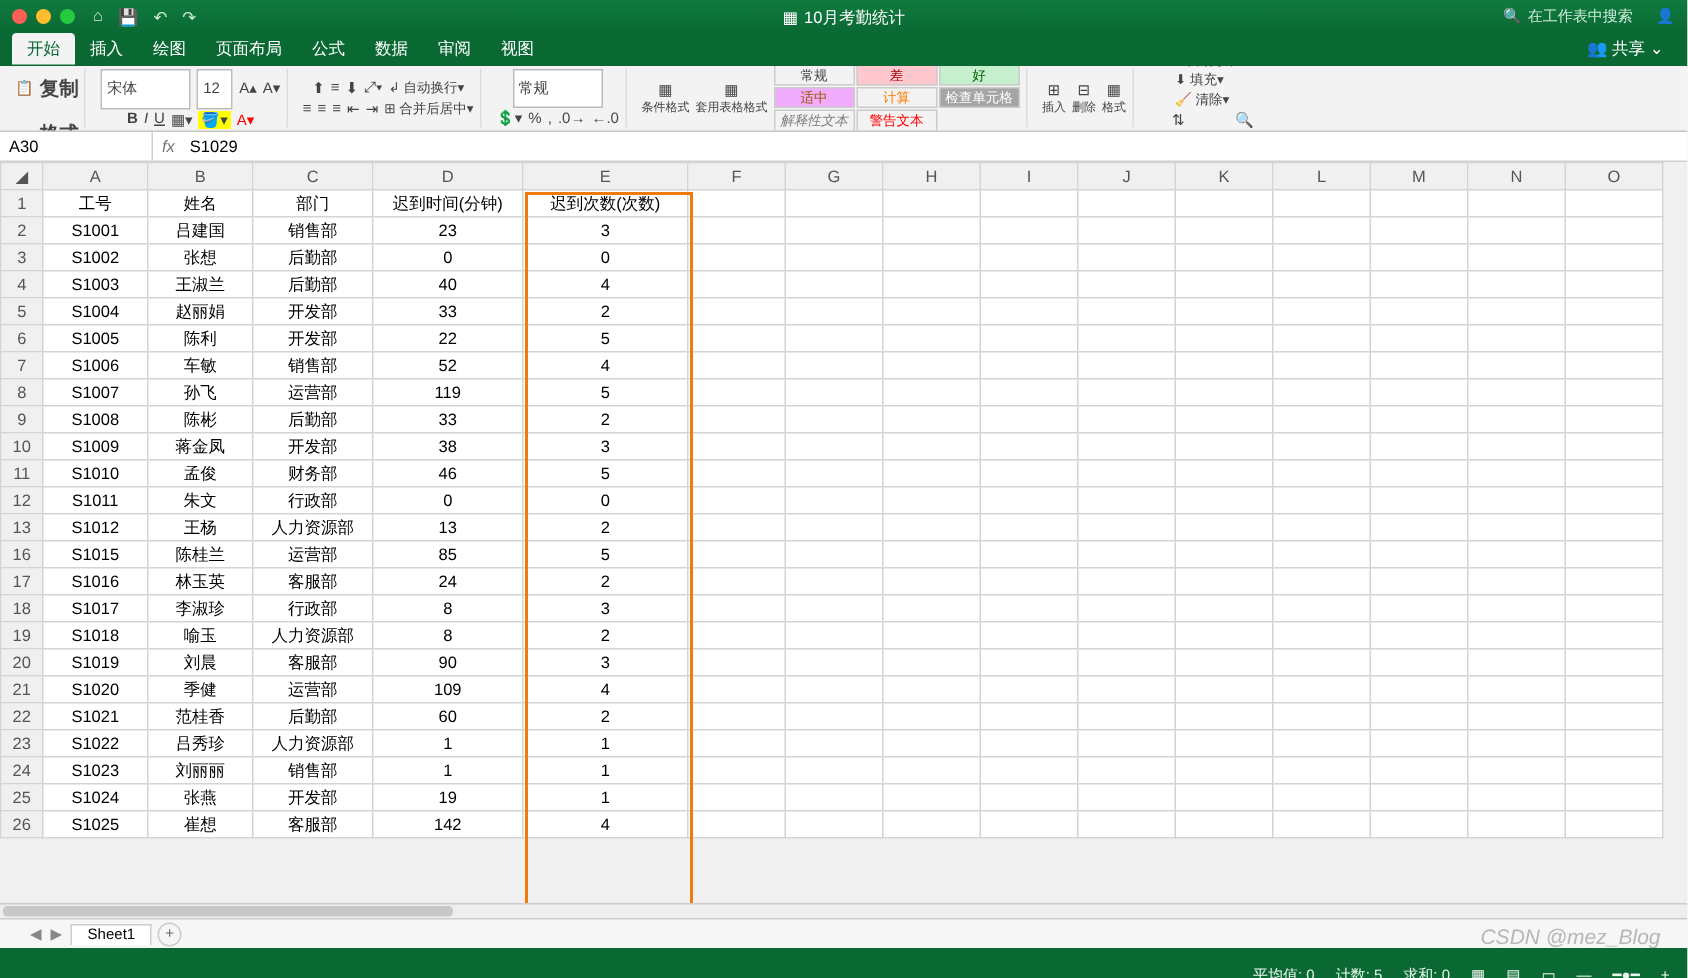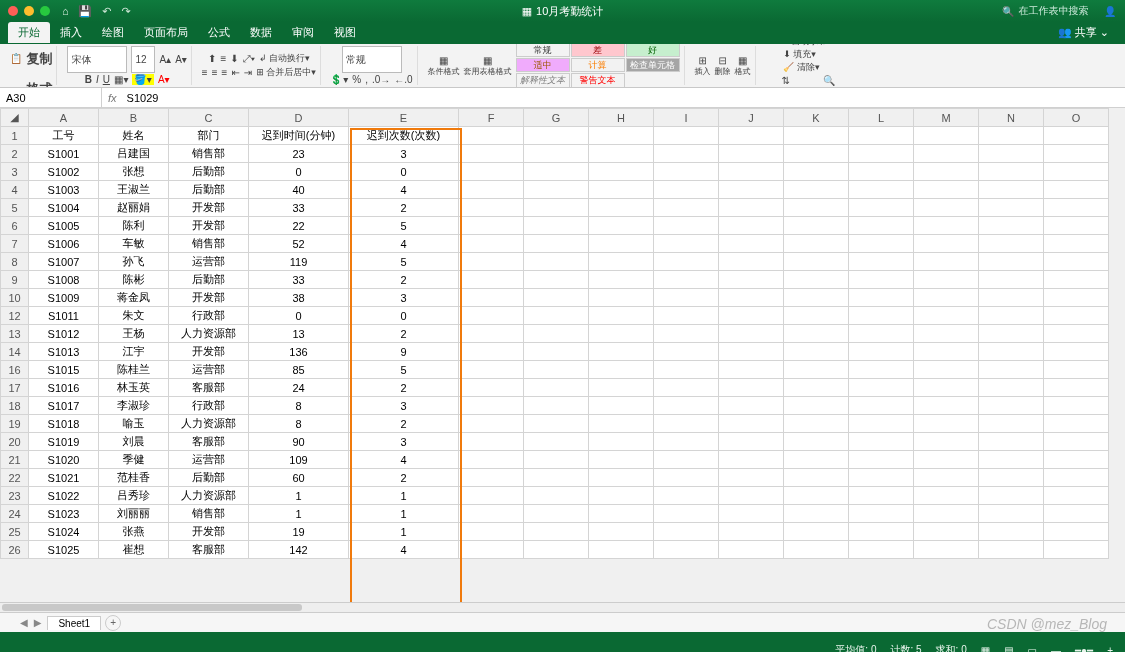--- a/index.html
+++ b/index.html
@@ -399,20 +399,38 @@
           <td></td>
           <td></td>
           <td></td>
           <td></td>
           <td></td>
           <td></td>
           <td></td>
           <td></td>
         </tr>
         <tr>
+          <th class="rowh">11</th>
+          <td>S1010</td>
+          <td>孟俊</td>
+          <td>财务部</td>
+          <td>46</td>
+          <td>5</td>
+          <td></td>
+          <td></td>
+          <td></td>
+          <td></td>
+          <td></td>
+          <td></td>
+          <td></td>
+          <td></td>
+          <td></td>
+          <td></td>
+        </tr>
+        <tr>
           <th class="rowh">12</th>
           <td>S1011</td>
           <td>朱文</td>
           <td>行政部</td>
           <td>0</td>
           <td>0</td>
           <td></td>
           <td></td>
           <td></td>
           <td></td>
@@ -423,38 +441,20 @@
           <td></td>
           <td></td>
         </tr>
         <tr>
           <th class="rowh">13</th>
           <td>S1012</td>
           <td>王杨</td>
           <td>人力资源部</td>
           <td>13</td>
           <td>2</td>
-          <td></td>
-          <td></td>
-          <td></td>
-          <td></td>
-          <td></td>
-          <td></td>
-          <td></td>
-          <td></td>
-          <td></td>
-          <td></td>
-        </tr>
-        <tr>
-          <th class="rowh">14</th>
-          <td>S1013</td>
-          <td>江宇</td>
-          <td>开发部</td>
-          <td>136</td>
-          <td>9</td>
           <td></td>
           <td></td>
           <td></td>
           <td></td>
           <td></td>
           <td></td>
           <td></td>
           <td></td>
           <td></td>
           <td></td>

